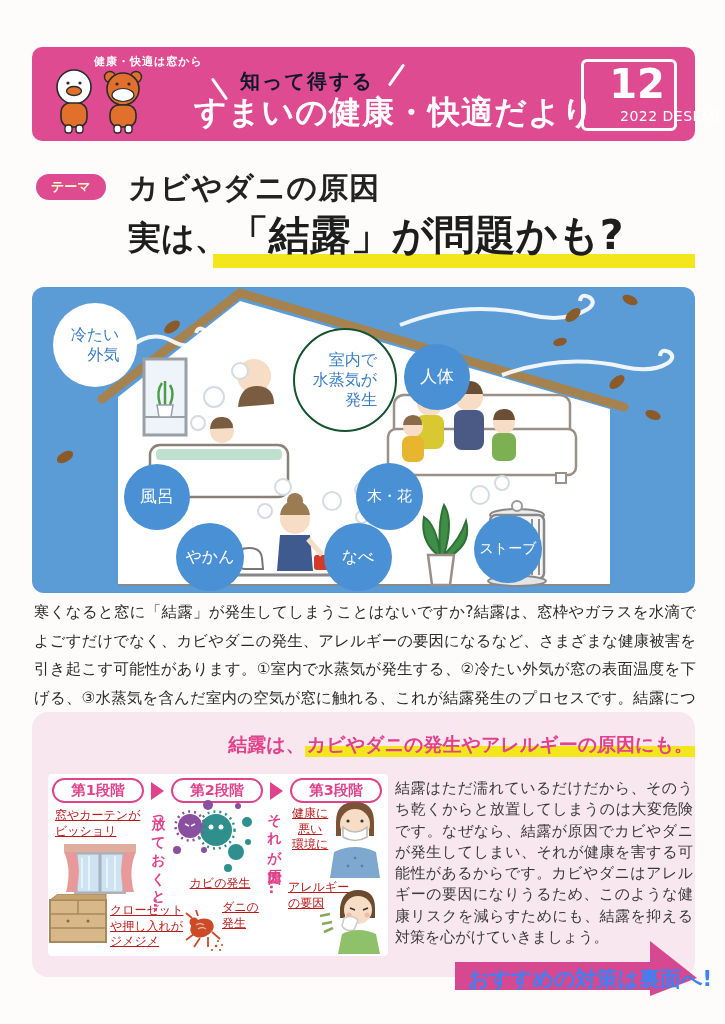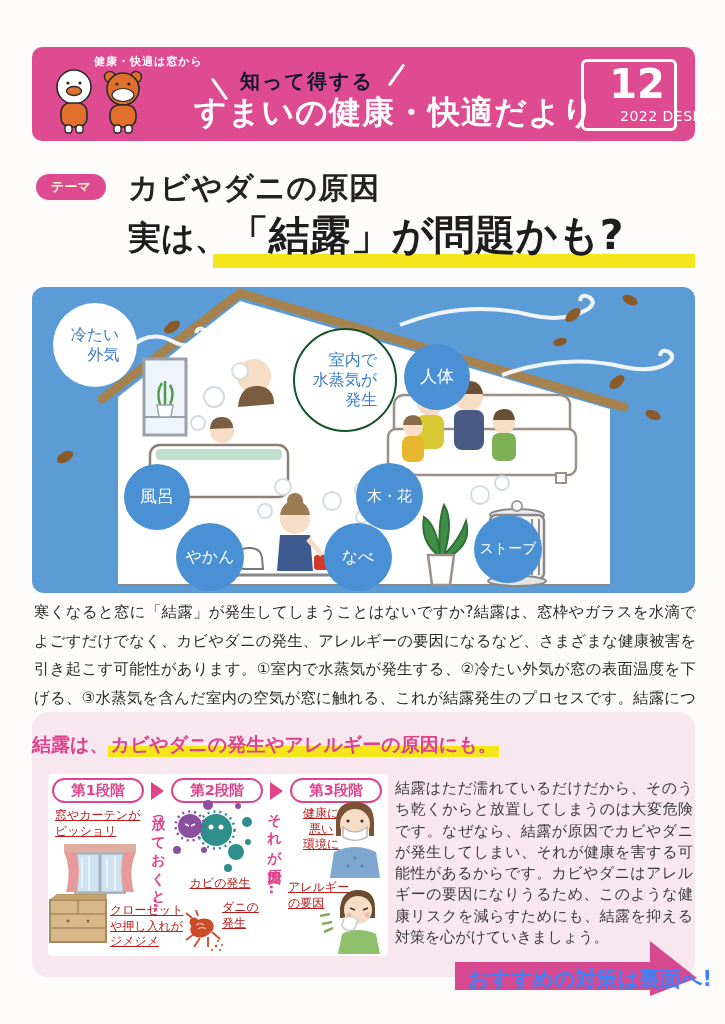--- a/index.html
+++ b/index.html
@@ -40,21 +40,21 @@
   .bubble-outline { background:#fff; color:#3a7ec4; border:2px solid #14532d; }
   .bubble-blue { background:#4a90d4; color:#fff; }
 
   
   .intro { position:absolute; left:34px; top:598px; width:662px; font-size:15.4px;
            line-height:1.86; color:#2b2b2b; text-align:justify; }
 
   
   .panel { position:absolute; left:32px; top:712px; width:663px; height:265px;
            background:#f8e7ef; border-radius:16px; }
-  .panel-heading { position:absolute; left:0; right:0; top:20px; text-align:left;
+  .panel-heading { position:absolute; left:0; right:0; top:20px; text-align:right;
                    font-size:19px; font-weight:bold; color:#e0428c; white-space:nowrap; }
   .panel-heading .marker { background:linear-gradient(transparent 55%, #f3e71c 55%); padding:0 2px 2px 2px; }
   .stage-card { position:absolute; left:16px; top:62px; width:340px; height:182px; background:#fff; border-radius:4px; }
   .pill-row { position:absolute; left:4px; top:4px; width:330px; display:flex; align-items:center; justify-content:space-between; }
   .pill { width:92px; height:25px; border:2px solid #e0428c; border-radius:14px; color:#e0428c;
           font-size:14.5px; font-weight:bold; display:flex; align-items:center; justify-content:center; background:#fff; }
   .pill-arrow { width:0; height:0; border-left:13px solid #e0428c; border-top:9px solid transparent; border-bottom:9px solid transparent; }
   .caption { position:absolute; font-size:12px; line-height:1.3; color:#b91c1c; white-space:pre-line; font-weight:500;text-decoration:underline; }
   .vtext { position:absolute; writing-mode:vertical-rl; font-size:14px; font-weight:bold; color:#e0428c; letter-spacing:2px; }
   .mini { position:absolute; }
@@ -312,21 +312,21 @@
             <circle cx="28" cy="40" r="1.1"></circle>
             <circle cx="34" cy="31" r="1.1"></circle>
             <circle cx="38" cy="35" r="1"></circle>
           </g>
       </svg>
       <div class="caption" style="left:174px; top:126px; text-align:left;">ダニの
 発生</div>
 
       <div class="vtext" style="left:218px; top:30px; height:120px;">それが原因で…</div>
 
-      <div class="caption" style="left:255px; top:32px; text-align:center;">健康に
+      <div class="caption" style="left:244px; top:32px; text-align:center;">健康に
 悪い
 環境に</div>
       <svg class="mini" style="left:276px; top:22px;" width="62" height="82" viewBox="0 0 62 82">
         <path d="M 12 26 q 0 -20 19 -20 q 19 0 19 20 l 0 14 l -5 0 l 0 -10 q -14 4 -28 0 l 0 10 l -5 0 z" fill="#7a5336"></path>
         <circle cx="31" cy="28" r="15" fill="#f7ddc6"></circle>
         <circle cx="24" cy="25" r="1.6" fill="#333"></circle>
           <circle cx="38" cy="25" r="1.6" fill="#333"></circle>
         <path d="M 19 31 q 12 10 24 0 l 0 10 q -12 7 -24 0 z" fill="#fff" stroke="#bbb" stroke-width="1.5"></path>
         <path d="M 10 56 q 21 -10 42 0 l 4 26 l -50 0 z" fill="#7fa8d0"></path>
         <circle cx="31" cy="62" r="1.4" fill="#5a80a8"></circle>

